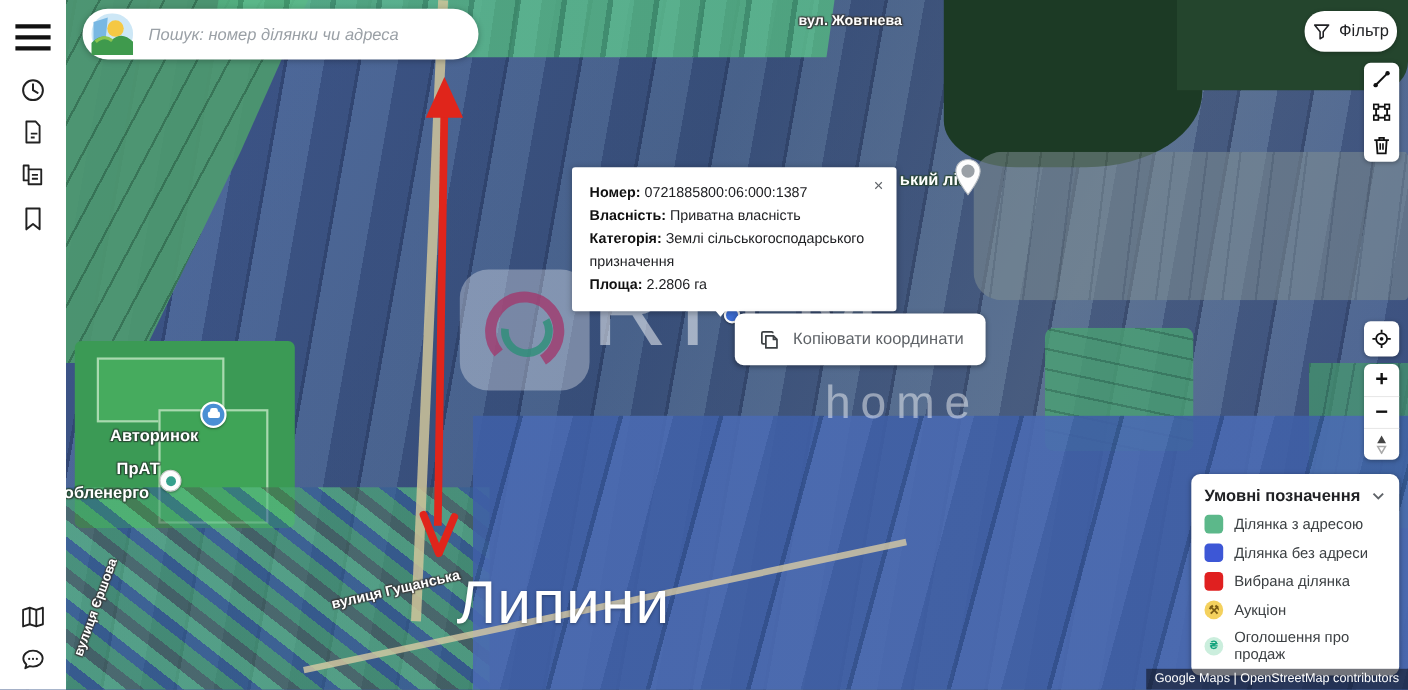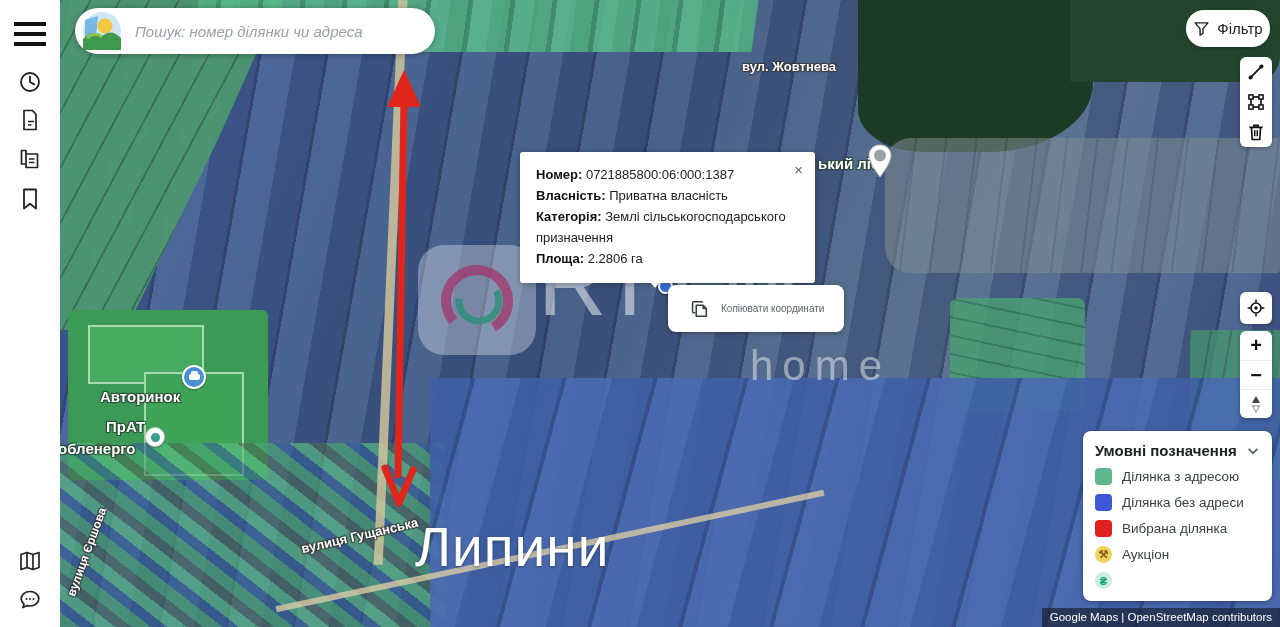--- a/index.html
+++ b/index.html
@@ -80,21 +80,21 @@
     box-shadow:0 1px 6px rgba(0,0,0,.3);padding:12px 16px 14px;box-sizing:border-box;z-index:6;
     font-size:13px;line-height:21px;color:#202124;}
   .popup b{color:#111;}
   .popup-close{position:absolute;right:8px;top:6px;border:none;background:none;font-size:15px;color:#5f6368;cursor:pointer;
     font-family:"Liberation Sans",sans-serif;line-height:1;padding:4px;}
   .popup-tail{position:absolute;left:645px;top:276px;width:0;height:0;border:10px solid transparent;border-top:12px solid #fff;z-index:6;}
   .sel-marker{position:absolute;left:658px;top:279px;width:11px;height:11px;border-radius:50%;
     background:#3e6fd8;border:2px solid #fff;box-shadow:0 1px 2px rgba(0,0,0,.4);z-index:5;}
   .copy-btn{position:absolute;left:668px;top:285px;height:47px;padding:0 20px;background:#fff;border:none;border-radius:8px;
     box-shadow:0 1px 5px rgba(0,0,0,.35);display:flex;align-items:center;gap:11px;cursor:pointer;
-    font-size:10px;color:#5f6368;font-family:"Liberation Sans",sans-serif;z-index:6;}
+    font-size:15px;color:#5f6368;font-family:"Liberation Sans",sans-serif;z-index:6;}
   
   .legend{position:absolute;left:1083px;top:431px;width:189px;background:#fff;border-radius:8px;
     box-shadow:0 1px 5px rgba(0,0,0,.35);z-index:8;padding:11px 12px 12px;box-sizing:border-box;}
   .legend-head{display:flex;align-items:center;justify-content:space-between;cursor:pointer;}
   .legend-title{font-size:15px;font-weight:bold;color:#202124;}
   .legend-row{display:flex;align-items:center;gap:10px;margin-top:9px;}
   .sw{width:17px;height:17px;border-radius:4px;flex:0 0 auto;}
   .sw.circle{border-radius:50%;display:flex;align-items:center;justify-content:center;font-size:11px;font-weight:bold;}
   .legend-row .lbl{font-size:13.5px;color:#3c4043;}
   .row-auction .glyph{color:#7a5b13;}
@@ -127,21 +127,21 @@
   <div class="tex tex-sport">
     <div class="f1"></div>
     <div class="f2"></div>
   </div>
   <div class="tex tex-town"></div>
   <div class="tex tex-blue-bottom"></div>
   <div class="tex tex-road-v"></div>
   <div class="tex tex-road-d"></div>
 
   <div class="maplabel city" style="left:415px;top:515px;">Липини</div>
-  <div class="maplabel street" style="left:742px;top:11px;margin-top:48px;">вул. Жовтнева</div>
+  <div class="maplabel street" style="left:726px;top:11px;">вул. Жовтнева</div>
   <div class="maplabel poi-label" style="left:818px;top:155px;">ький ліс</div>
   <div class="maplabel poi-label" style="left:100px;top:388px;">Авторинок</div>
   <div class="maplabel poi-label" style="left:106px;top:418px;">ПрАТ</div>
   <div class="maplabel poi-label" style="left:58px;top:440px;">обленерго</div>
   <div class="maplabel street" style="left:40px;top:545px;transform:rotate(-70deg);font-size:12px;">вулиця Єршова</div>
   <div class="maplabel street" style="left:300px;top:528px;transform:rotate(-13deg);">вулиця Гущанська</div>
 
   <div class="poi poi-blue" style="left:182px;top:365px;">
     <span class="car-glyph"></span>
   </div>
@@ -333,16 +333,17 @@
   <div class="legend-row row-auction">
     <span class="sw circle" style="background: rgb(244, 209, 94);">
         <span class="glyph">⚒</span>
       </span>
     <span class="lbl">Аукціон</span>
   </div>
   <div class="legend-row row-sale">
     <span class="sw circle" style="background: rgb(203, 238, 221);">
         <span class="glyph">₴</span>
       </span>
+    <span class="lbl">Оголошення про продаж</span>
   </div>
 </div>
 
 <div class="attribution">Google Maps | OpenStreetMap contributors</div>
 
 </body></html>

